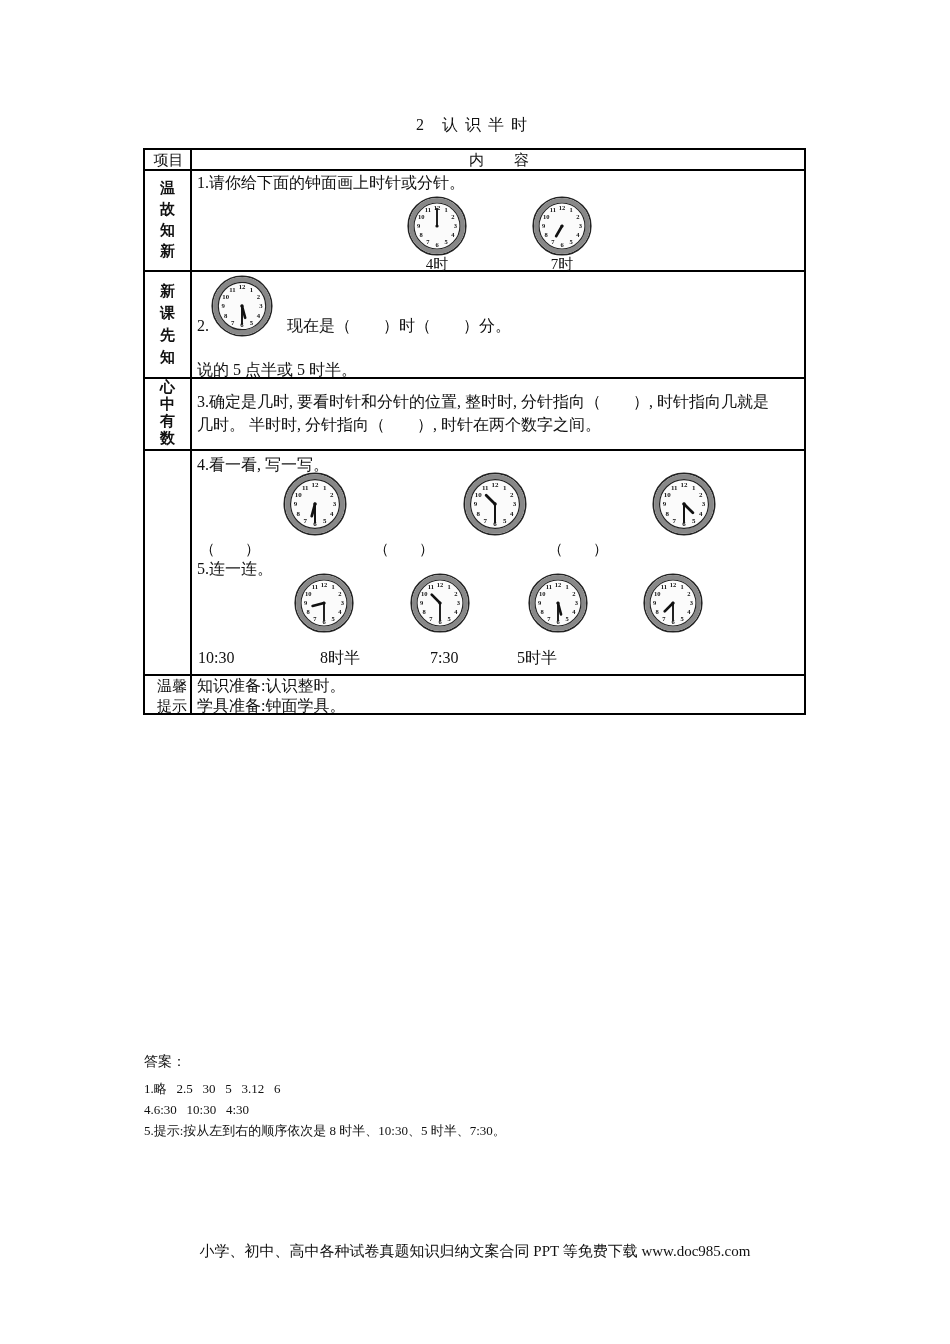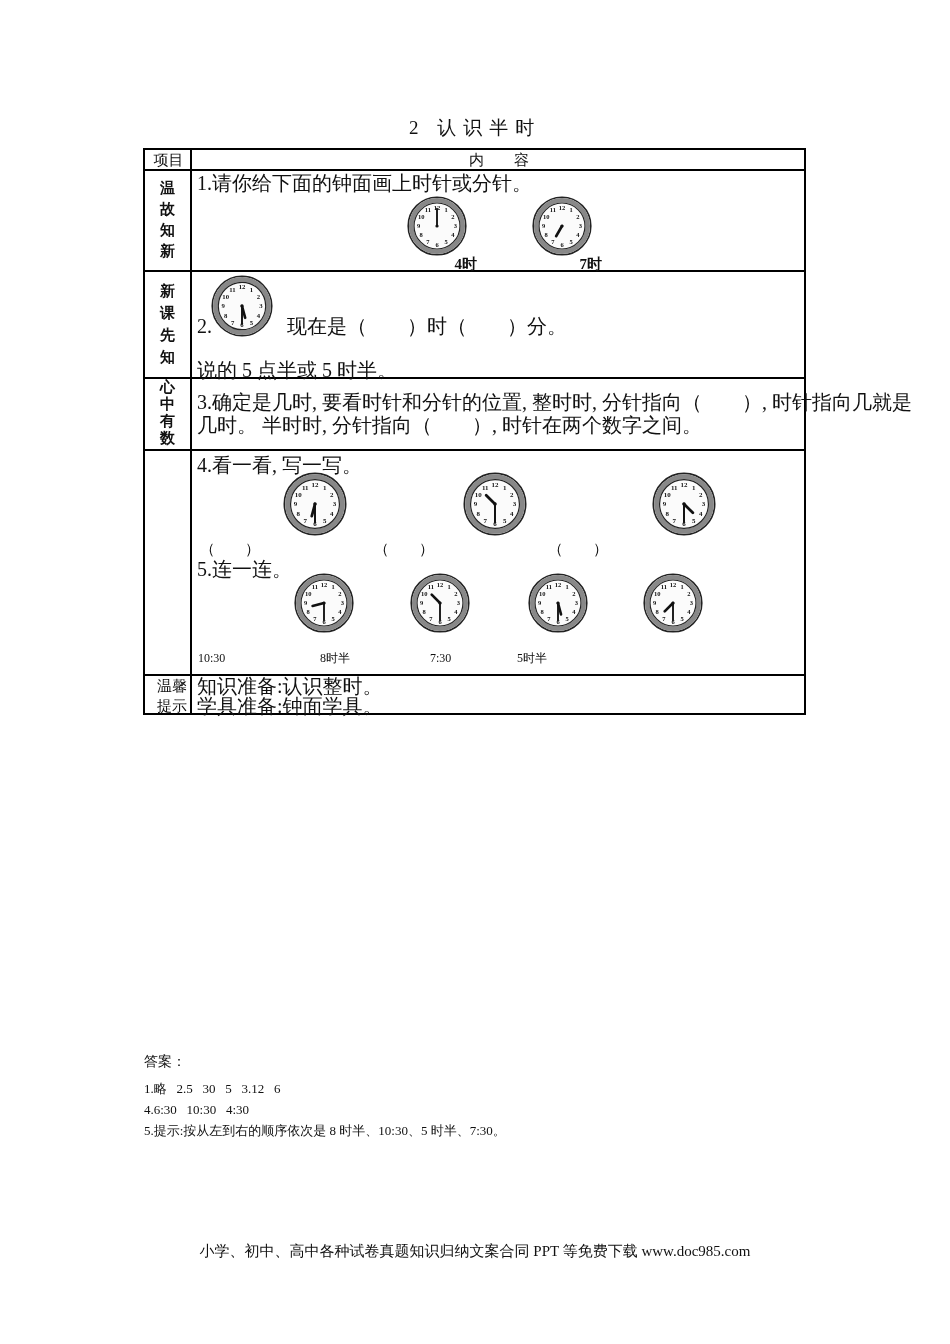--- a/index.html
+++ b/index.html
@@ -3,35 +3,35 @@
 <meta charset="utf-8">
 <style>
   * { margin:0; padding:0; box-sizing:border-box; }
   html,body { background:#ffffff; }
   .page {
     position:relative; width:950px; height:1344px; background:#fff;
     font-family:"Liberation Serif","DejaVu Serif",serif; color:#111; overflow:hidden;
   }
   .title {
     position:absolute; top:115px; left:0; width:100%; text-align:center;
-    font-size:19px; letter-spacing:7px; font-weight:500; white-space:nowrap;
+    font-size:16px; letter-spacing:7px; font-weight:500; white-space:nowrap;
   }
   
   .tbl { position:absolute; left:143px; top:148px; width:663px; height:567px; border:2px solid #000; }
   .hline { position:absolute; left:0; width:100%; height:1.5px; background:#000; }
   .vline { position:absolute; left:45px; top:0; width:1.5px; height:100%; background:#000; }
   .cell { position:absolute; font-size:15px; line-height:20px; }
   .lbl  { display:flex; align-items:center; justify-content:center; text-align:center; }
   .vtxt  { width:1.12em; word-break:break-all;font-weight:bold; }
   .vtxt2 { width:2.24em; word-break:break-all; }
-  .txt { position:absolute; white-space:nowrap; font-size:20px; }
+  .txt { position:absolute; white-space:nowrap; font-size:16px; }
   .blank { position:absolute; white-space:pre; font-size:15px; }
   .clock { position:absolute; }
-  .cap { position:absolute; width:80px; text-align:right; font-weight:bold; font-size:15px; white-space:nowrap; }
-  .tlabel { position:absolute; white-space:nowrap; font-size:12px; }
+  .cap { position:absolute; width:80px; text-align:center; font-weight:normal; font-size:15px; white-space:nowrap; }
+  .tlabel { position:absolute; white-space:nowrap; font-size:16px; }
   
   .ans-title { position:absolute; left:144px; font-size:14px; }
   .ans { position:absolute; left:144px; font-size:13px; white-space:pre; }
   
   .footer { position:absolute; top:1242px; left:0; width:100%; text-align:center; font-size:15px; white-space:nowrap; }
 </style>
 </head>
 <body>
 
 <div class="page">

